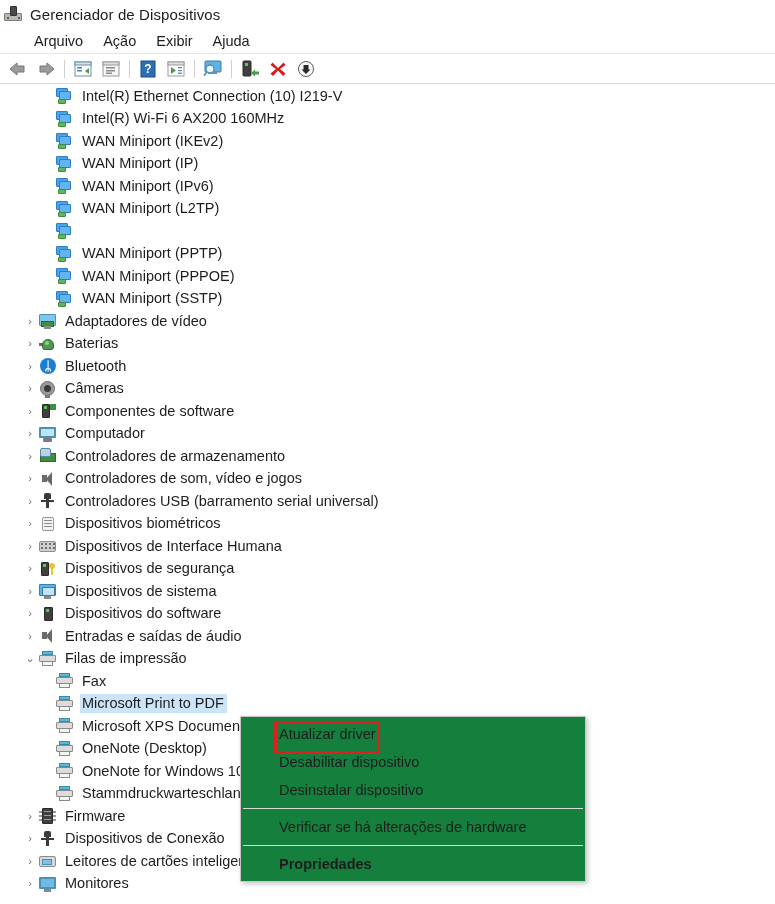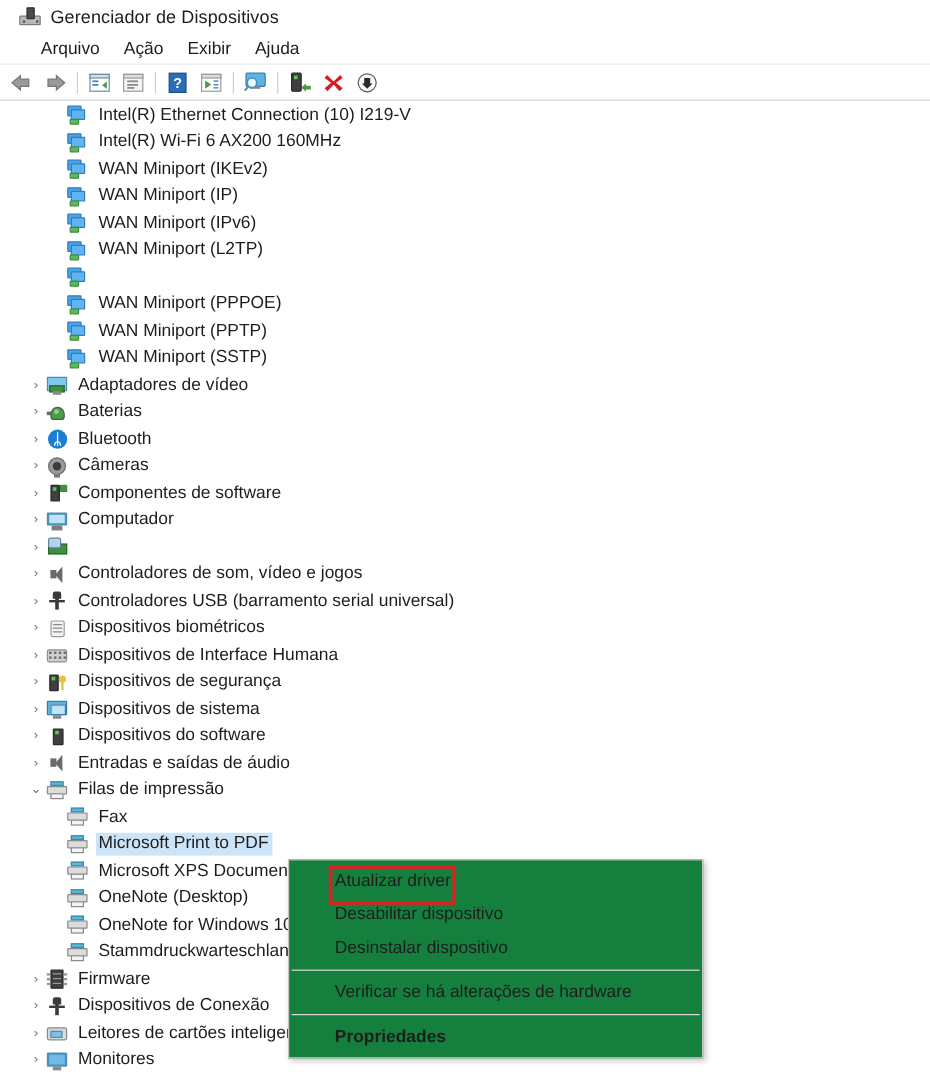--- a/index.html
+++ b/index.html
@@ -14,21 +14,21 @@
     position: relative;
     width: 775px; height: 904px;
     background: #ffffff;
   }
 
   
   .titlebar {
     height: 28px;
     display: flex;
     align-items: center;
-    padding-left: 16px;
+    padding-left: 4px;
     background: #ffffff;
   }
   .title-icon {
     width: 18px; height: 18px;
     margin-right: 8px;
     position: relative;
     flex: 0 0 auto;
   }
   .title-icon .base {
     position: absolute; left: 0; bottom: 2px;
@@ -570,29 +570,29 @@
           <span class="scr-front"></span>
           <span class="plug"></span>
         </span>
       </div>
       <div class="row lvl2">
         <span class="ico ic-net">
           <span class="scr-back"></span>
           <span class="scr-front"></span>
           <span class="plug"></span>
         </span>
+        <span class="lbl-wrap"><span class="lbl">WAN Miniport (PPTP)</span></span>
+      </div>
+      <div class="row lvl2">
+        <span class="ico ic-net">
+          <span class="scr-back"></span>
+          <span class="scr-front"></span>
+          <span class="plug"></span>
+        </span>
         <span class="lbl-wrap"><span class="lbl">WAN Miniport (PPPOE)</span></span>
-      </div>
-      <div class="row lvl2">
-        <span class="ico ic-net">
-          <span class="scr-back"></span>
-          <span class="scr-front"></span>
-          <span class="plug"></span>
-        </span>
-        <span class="lbl-wrap"><span class="lbl">WAN Miniport (PPTP)</span></span>
       </div>
       <div class="row lvl2">
         <span class="ico ic-net">
           <span class="scr-back"></span>
           <span class="scr-front"></span>
           <span class="plug"></span>
         </span>
         <span class="lbl-wrap"><span class="lbl">WAN Miniport (SSTP)</span></span>
       </div>
       <div class="row lvl1">
@@ -646,20 +646,21 @@
           <span class="stand"></span>
         </span>
         <span class="lbl-wrap"><span class="lbl">Computador</span></span>
       </div>
       <div class="row lvl1">
         <span class="twisty">›</span>
         <span class="ico ic-stor">
           <span class="card"></span>
           <span class="disk"></span>
         </span>
+        <span class="lbl-wrap"><span class="lbl">Controladores de armazenamento</span></span>
       </div>
       <div class="row lvl1">
         <span class="twisty">›</span>
         <span class="ico ic-snd">
           <span class="spk"></span>
           <span class="cone"></span>
         </span>
         <span class="lbl-wrap"><span class="lbl">Controladores de som, vídeo e jogos</span></span>
       </div>
       <div class="row lvl1">

